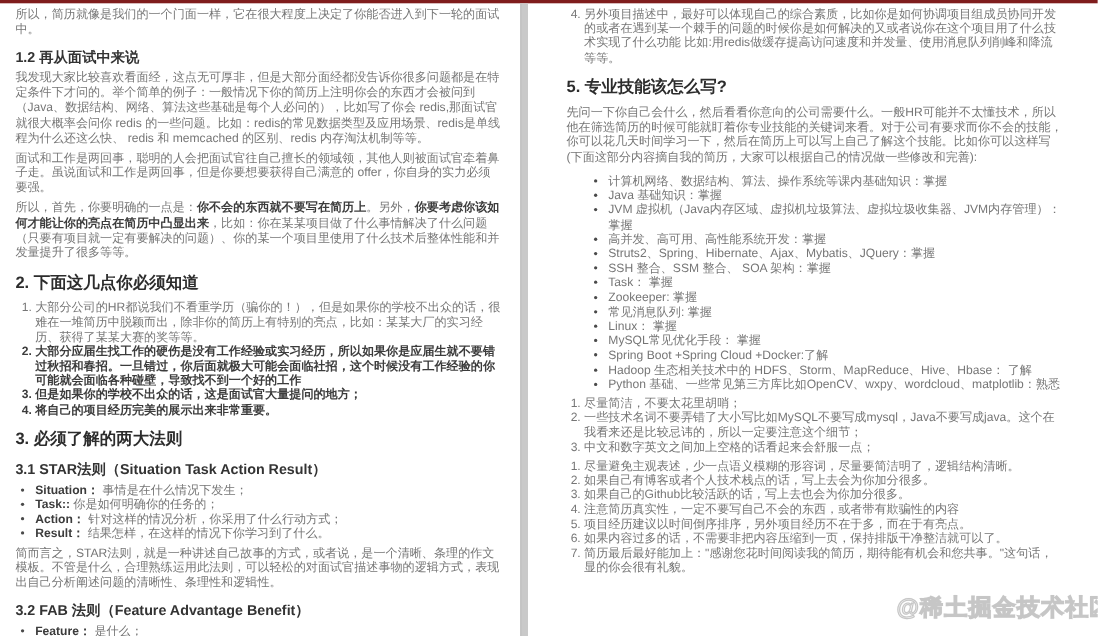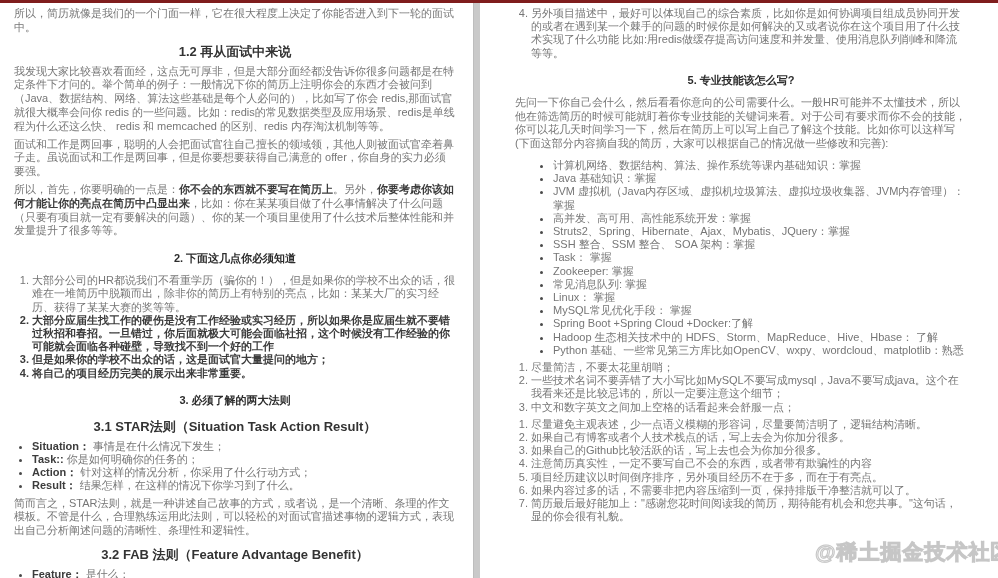--- a/index.html
+++ b/index.html
@@ -12,22 +12,22 @@
     font-family:"Liberation Sans","DejaVu Sans",sans-serif;
     color:#767676;
     font-size:11px;
     text-decoration:underline;
   }
   .col{position:absolute;top:0;}
   .col-left{left:14px;width:442px;}
   .col-right{left:515px;width:452px;}
   p{margin:4px 0;line-height:13.8px;}
   p:first-child, ol:first-child{margin-top:4px;}
-  h1,h2,h3{font-weight:700;color:#2c2c2c;text-align:center;}
-  h2{font-size:11px;line-height:20px;margin:10px 0 6px 0;}
+  h1,h2,h3{font-weight:700;color:#2c2c2c;}
+  h2{font-size:15px;line-height:20px;margin:10px 0 6px 0;}
   h3{font-size:13px;line-height:18px;margin:8px 0 4px 0;color:#333333;}
   ol,ul{margin:4px 0;padding-left:18px;}
   .col-right ol{padding-left:16px;}
   ul.skills{margin-top:8px;padding-left:38px;}
   li{line-height:13.2px;margin:0;}
   ul > li::marker{color:#4a4a4a;}
   b{color:#3c3c3c;font-weight:700;}
   .li-bold{color:#3c3c3c;font-weight:700;}
   .divider{
     position:absolute;left:473px;top:0;bottom:0;width:6px;

